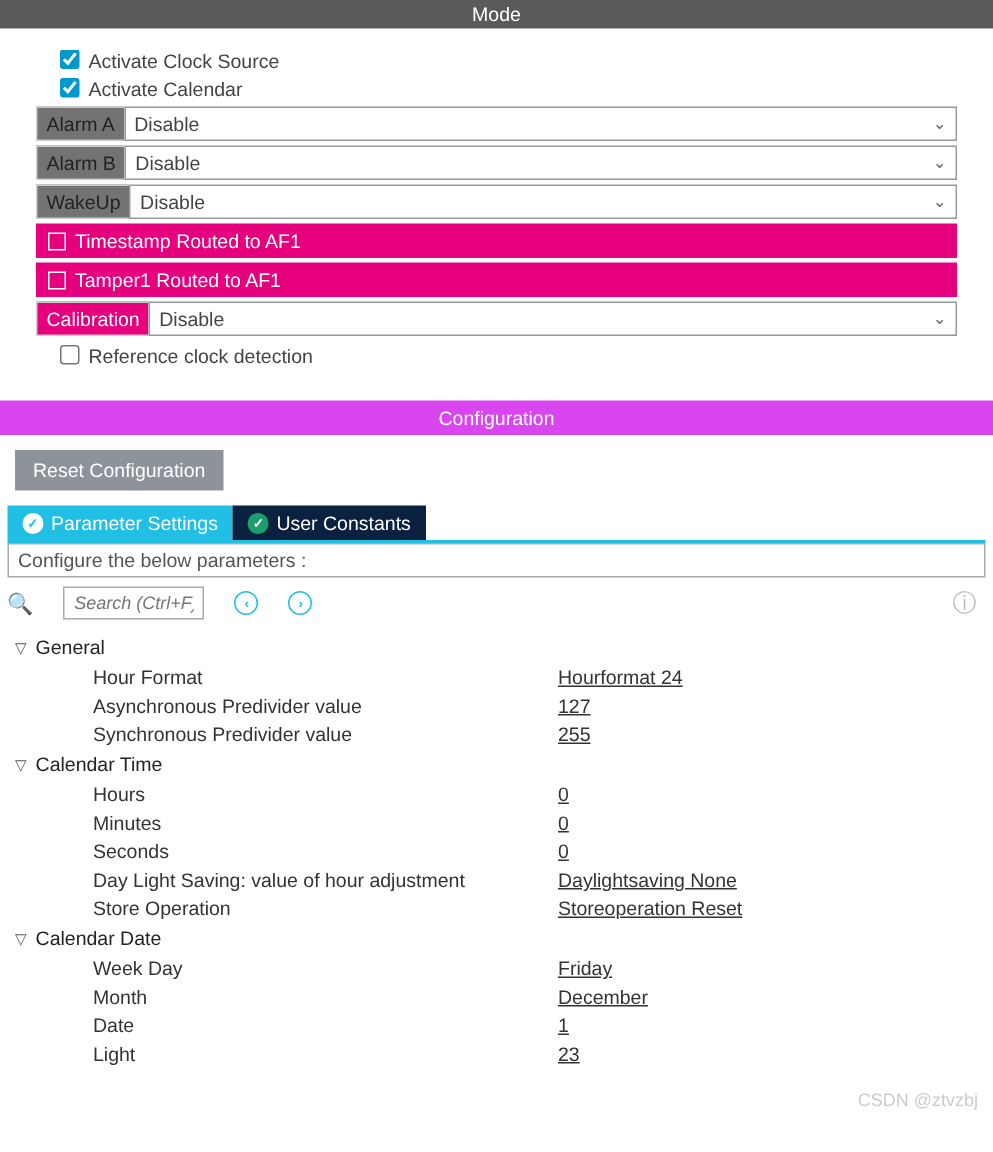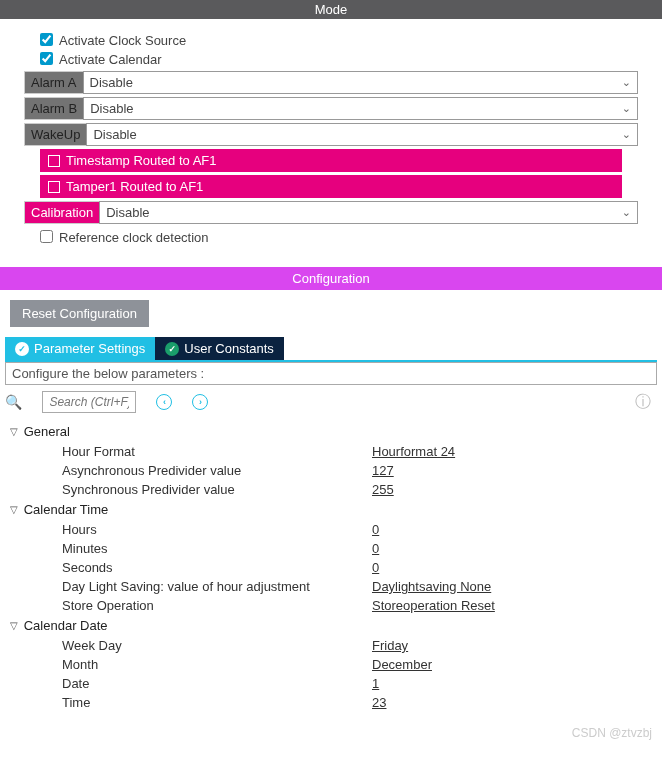--- a/index.html
+++ b/index.html
@@ -10,21 +10,21 @@
   .mode-section { padding: 10px 24px 8px 24px; }
   .checkbox-row { display: flex; align-items: flex-start; margin: 4px 16px; }
   .checkbox-row input[type=checkbox] { margin-right: 6px; width: 13px; height: 13px; accent-color: #0099cc; }
   .checkbox-row span { color: #444; }
   
   .form-row { display: flex; align-items: stretch; margin: 3px 0; }
   .form-label { background: #737373; color: #222; padding: 3px 6px; font-size: 13px; white-space: nowrap; border: 1px solid #ccc; border-right: none; }
   .form-select { flex: 1; border: 1px solid #999; padding: 3px 6px; background: #fff; color: #444; font-size: 13px; position: relative; display: flex; align-items: center; justify-content: space-between; cursor: pointer; }
   .chevron { font-size: 11px; color: #666; }
   
-  .pink-row { background: #e6007e; color: #fff; padding: 4px 8px; margin: 3px 16px; display: flex; align-items: center; }
+  .pink-row { background: #e6007e; color: #fff; padding: 4px 8px; margin: 3px 0; display: flex; align-items: center; }
   .pink-row .pink-check { width: 12px; height: 12px; border: 1px solid #fff; margin-right: 6px; display: inline-block; background: #e6007e; }
   
   .config-bar { background: #d946ef; color: #fff; text-align: center; padding: 4px 0; font-size: 13px; margin-top: 10px; }
   
   .reset-row { padding: 10px; }
   .reset-btn { background: #8e9299; color: #fff; padding: 6px 12px; font-size: 13px; cursor: pointer; border: none; }
   
   .tabs { display: flex; border-bottom: 2px solid #21bfe4; margin: 0 5px; }
   .tab { padding: 4px 10px; font-size: 13px; display: flex; align-items: center; cursor: pointer; }
   .tab.active { background: #21bfe4; color: #fff; }
@@ -190,18 +190,18 @@
     </div>
   <div class="param-row">
       <span class="param-label">Month</span>
       <span class="param-value">December</span>
     </div>
   <div class="param-row">
       <span class="param-label">Date</span>
       <span class="param-value">1</span>
     </div>
   <div class="param-row">
-      <span class="param-label">Time</span>
+      <span class="param-label">Light</span>
       <span class="param-value">23</span>
     </div>
 </div>
 
 <div class="watermark">CSDN @ztvzbj</div>
 
 </body></html>

